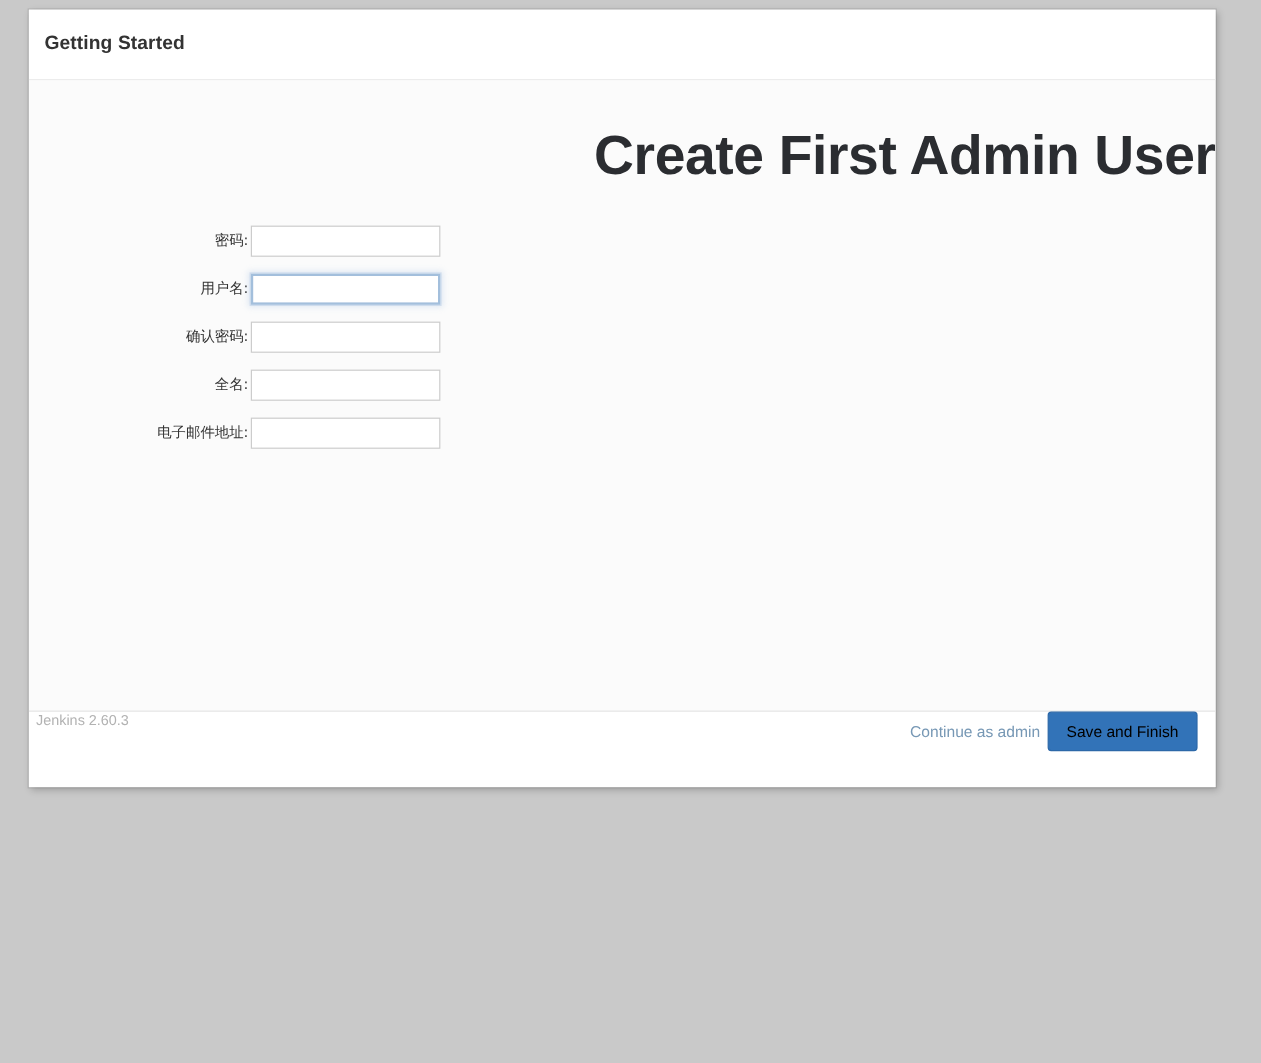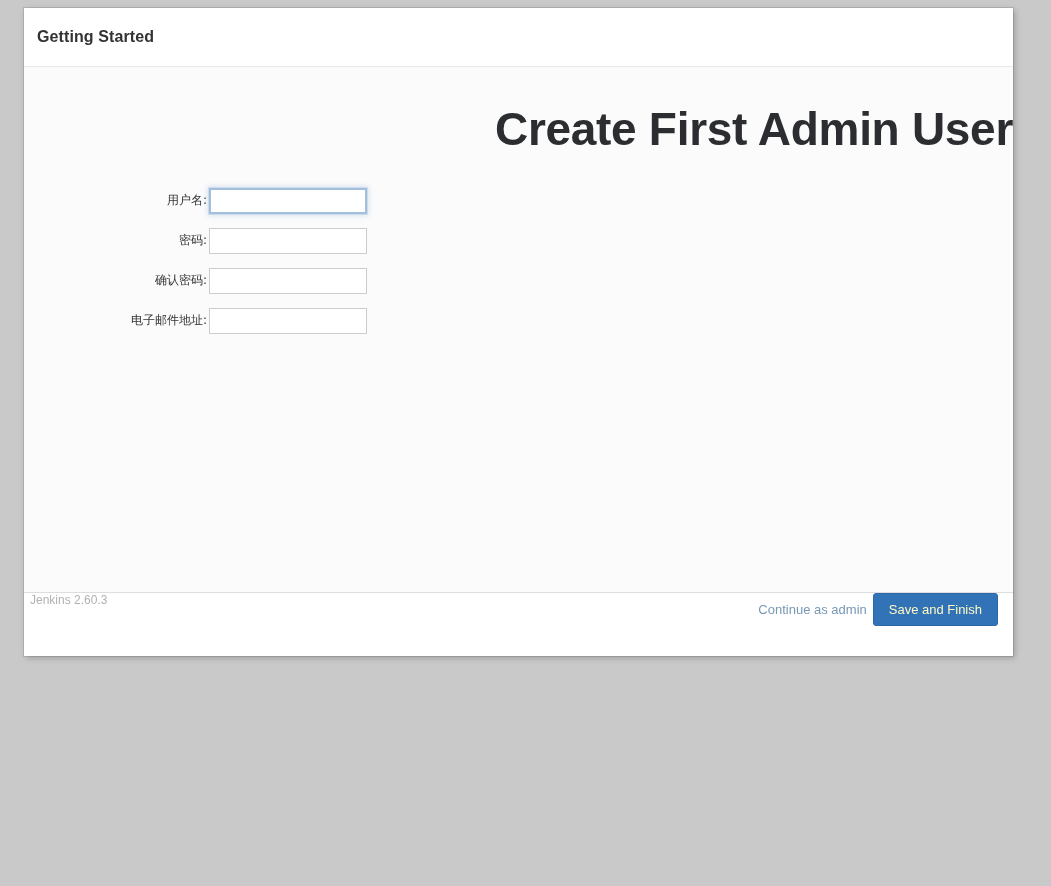--- a/index.html
+++ b/index.html
@@ -132,21 +132,21 @@
     gap: 6px;
   }
   .link-secondary {
     font-size: 13px;
     color: #7798b5;
     text-decoration: none;
     cursor: pointer;
   }
   .btn-primary {
     background: #3273b8;
-    color: #fef9c3;
+    color: #000000;
     font-size: 13px;
     border: 1px solid #2c68a8;
     border-radius: 3px;
     padding: 9px 15px;
     cursor: pointer;
     font-family: "Liberation Sans", sans-serif;
     line-height: 1;
   }
 </style>
 </head>
@@ -160,40 +160,46 @@
 
   <div class="card-body">
     <div class="setup-wizard">
 
       <h1 class="main-title">Create First Admin User</h1>
 
       <table class="form-table">
         <tbody>
 
           <tr>
+            <td class="form-row-label">密码:</td>
+            <td class="form-row-field">
+              <input class="text-input" type="password" value="" style="">
+            </td>
+          </tr>
+
+          <tr>
             <td class="form-row-label">用户名:</td>
             <td class="form-row-field">
               <input class="text-input focused" type="text" autofocus="" value="" style="">
             </td>
           </tr>
 
           <tr>
-            <td class="form-row-label">密码:</td>
+            <td class="form-row-label">确认密码:</td>
             <td class="form-row-field">
               <input class="text-input" type="password" value="" style="">
             </td>
           </tr>
 
           <tr>
-            <td class="form-row-label">确认密码:</td>
-            <td class="form-row-field">
-              <input class="text-input" type="password" value="" style="">
-            </td>
-          </tr>
-
+            <td class="form-row-label">全名:</td>
+            <td class="form-row-field">
+              <input class="text-input" type="text" value="" style="">
+            </td>
+          </tr>
 
           <tr>
             <td class="form-row-label">电子邮件地址:</td>
             <td class="form-row-field">
               <input class="text-input" type="text" value="" style="">
             </td>
           </tr>
 
         </tbody>
       </table>

